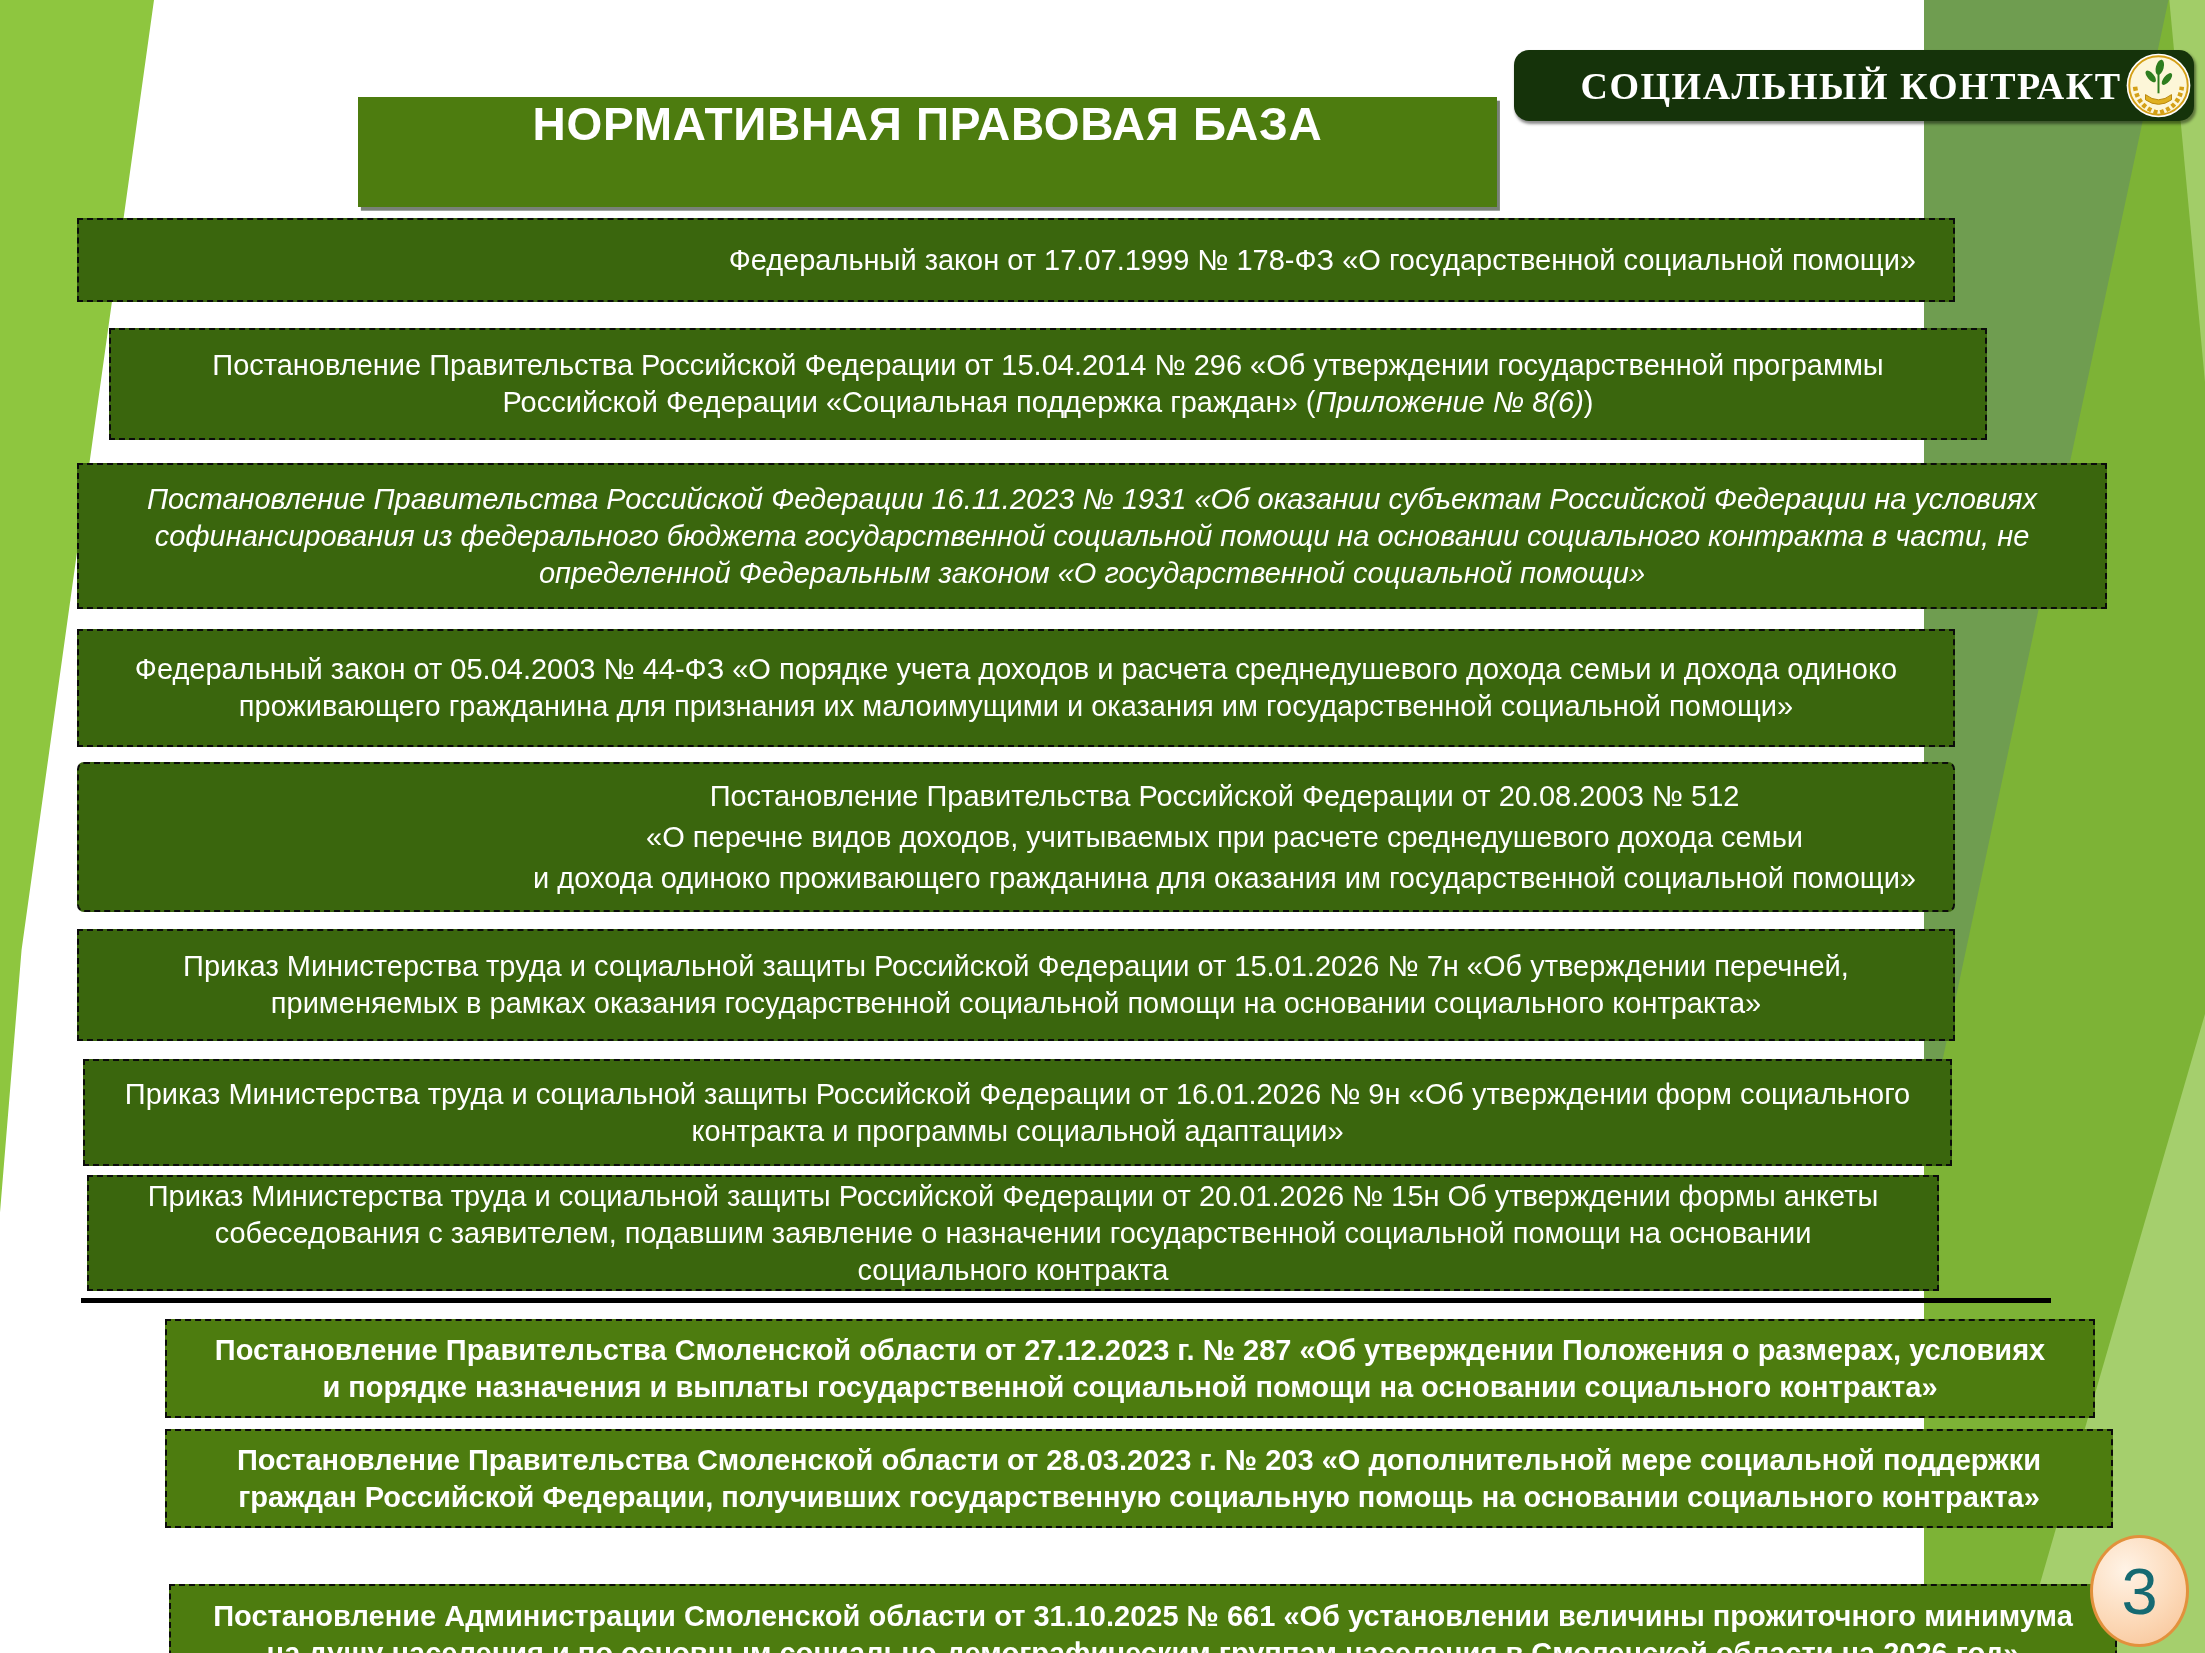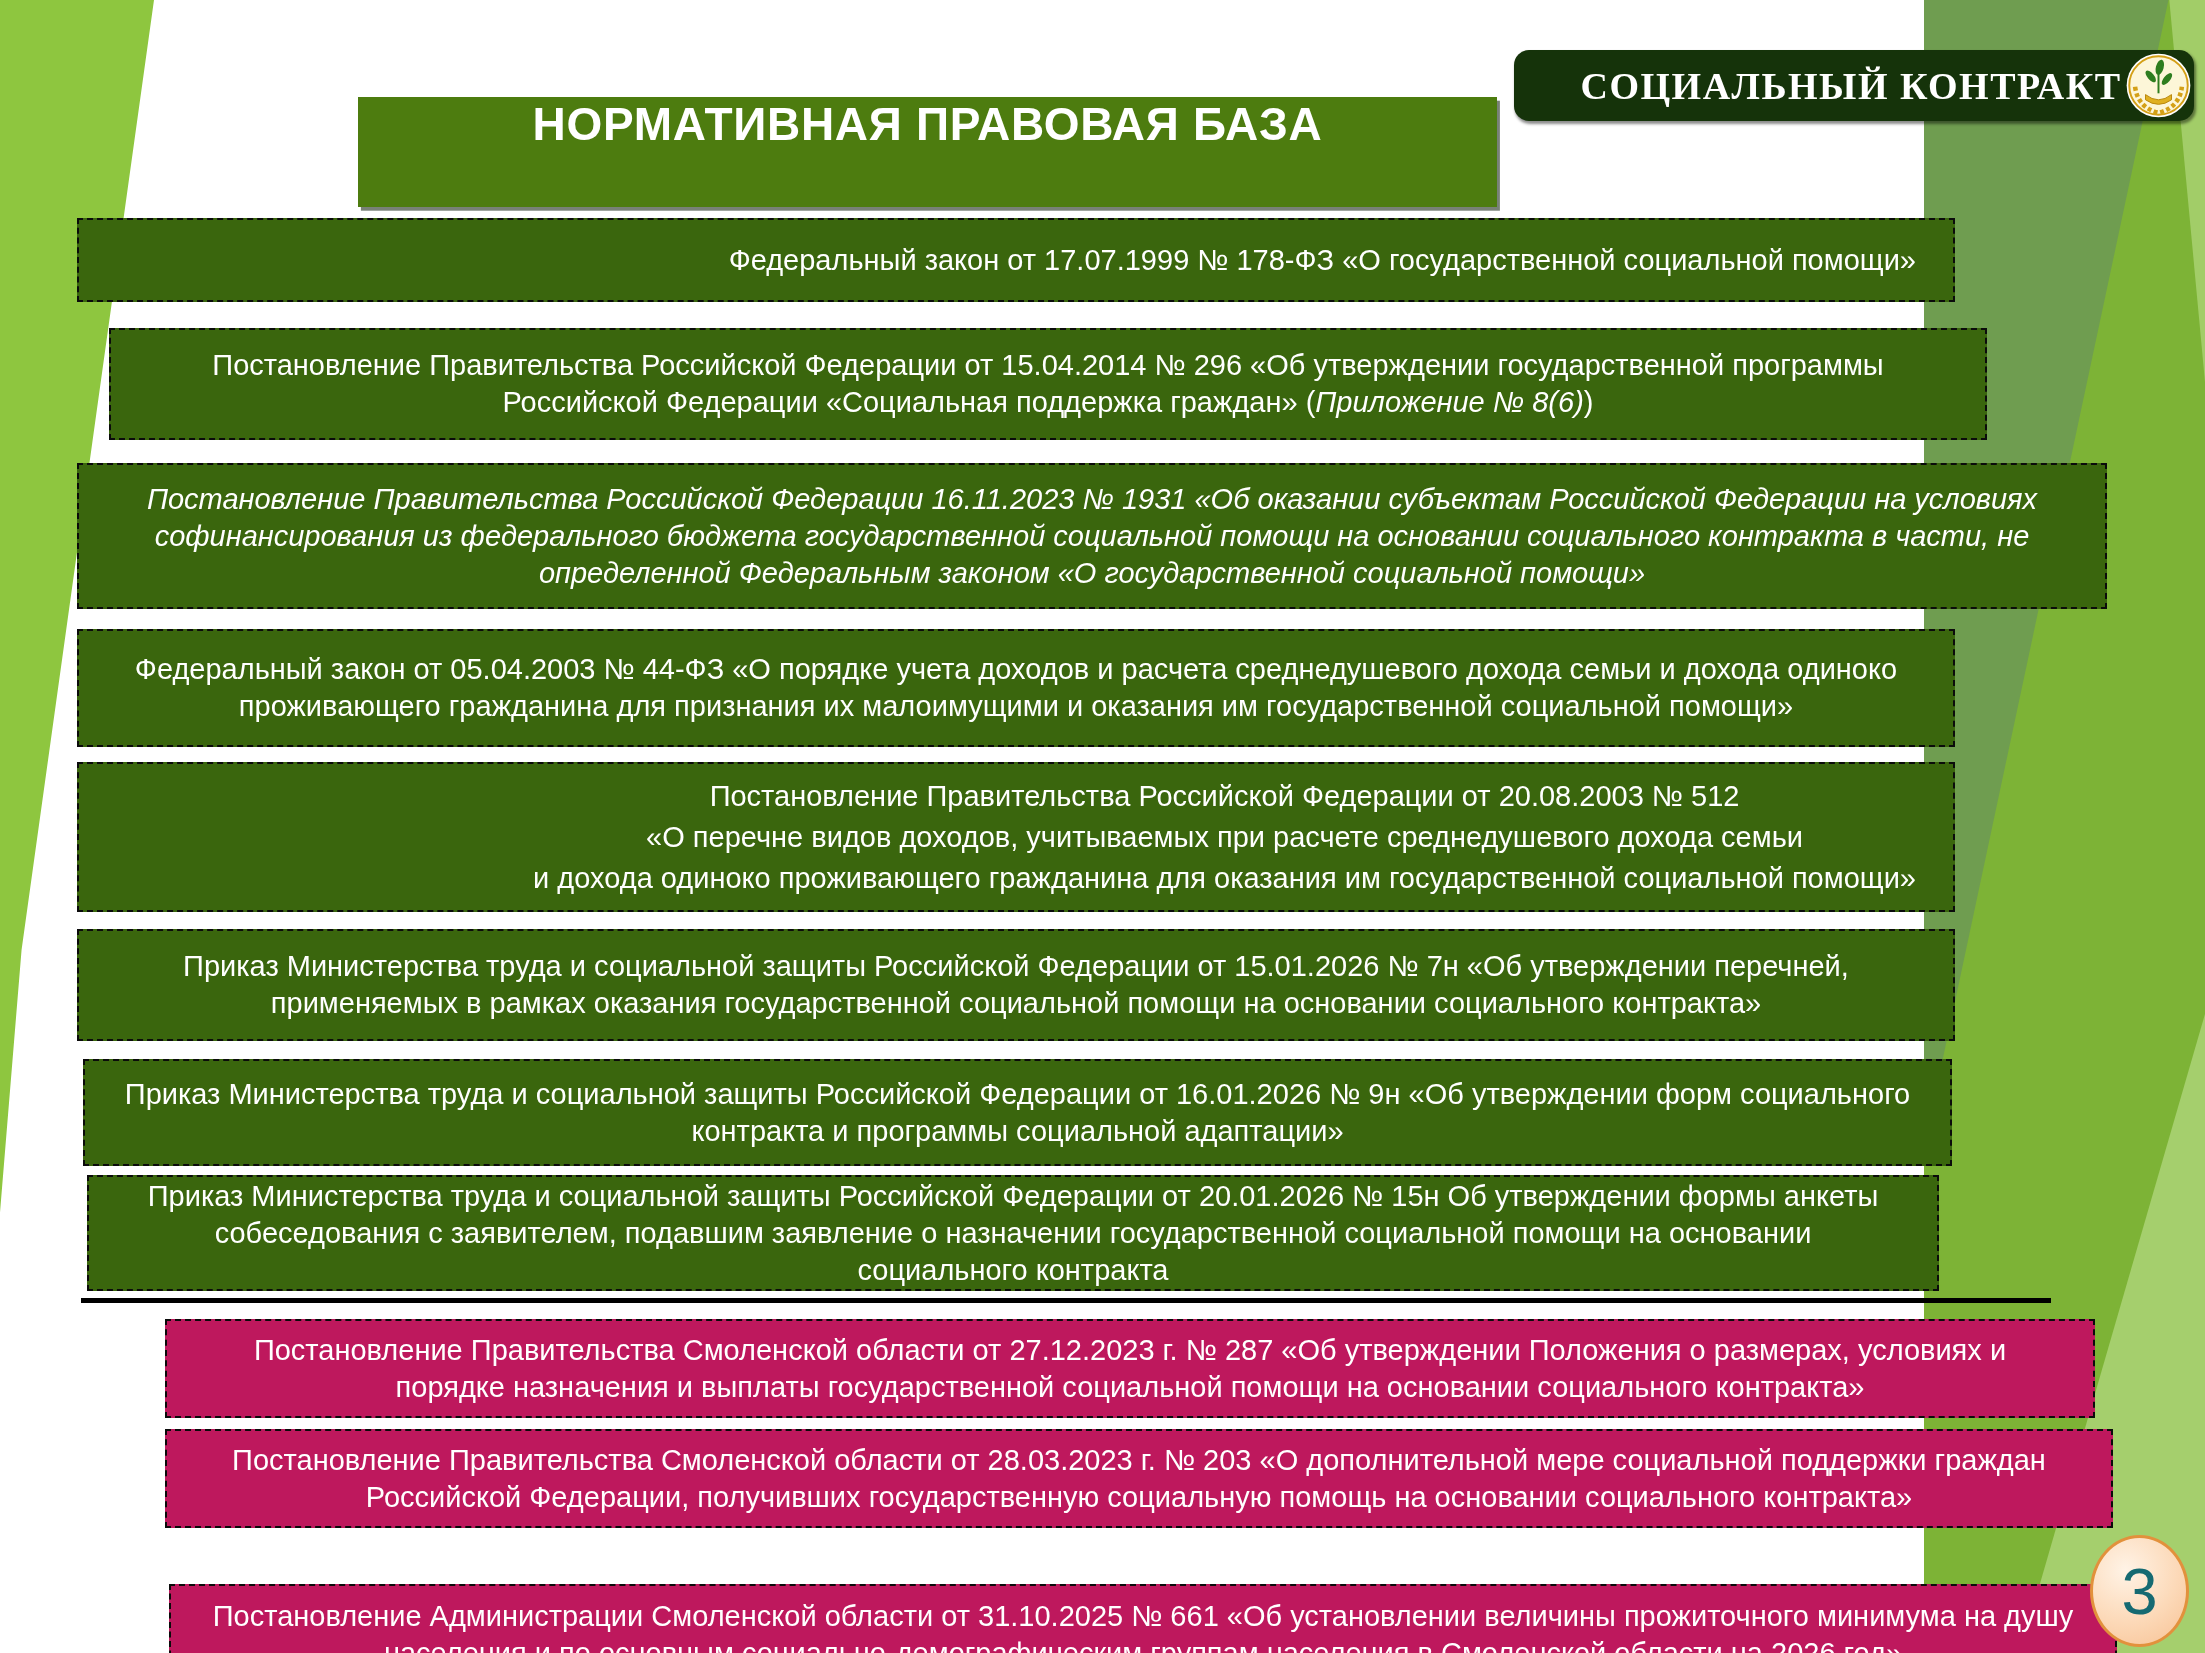--- a/index.html
+++ b/index.html
@@ -34,29 +34,29 @@
   .title-box{position:absolute;left:358px;top:97px;width:1139px;height:110px;
       background:#4d7c0f;display:flex;justify-content:center;
       box-shadow:2.9px 3.7px 0 rgba(10,25,5,.55);}
   .title-box .label{color:#ffffff;font-weight:bold;font-size:46px;letter-spacing:0.7px;white-space:nowrap;}
 
   
   .act{position:absolute;border:2.9px dashed #0b0b0b;box-sizing:border-box;
        display:flex;align-items:center;justify-content:flex-end;text-align:center;
        color:#ffffff;font-size:29px;line-height:37px;padding:2.9px 37px;}
   .act.federal{background:#3a660d;}
-  .act.regional{background:#be185d;}
+  .act.regional{background:#4d7c0f;font-weight:bold;}
   .act .em{font-style:italic;}
   .act .ln{display:block;line-height:41px;}
 
   .b1{left:77px;top:218px;width:1878px;height:84px;}
   .b2{left:77px;top:328px;width:1878px;height:112px;margin-left:32px;}
   .b3{left:77px;top:463px;width:2030px;height:146px;font-style:italic;}
   .b4{left:77px;top:629px;width:1878px;height:118px;}
-  .b5{left:77px;top:762px;width:1878px;height:150px;}
+  .b5{left:77px;top:762px;width:1878px;height:150px;border-radius:7px;}
   .b6{left:77px;top:929px;width:1878px;height:112px;}
   .b7{left:83px;top:1059px;width:1869px;height:107px;}
   .b8{left:87px;top:1175px;width:1852px;height:116px;}
 
   .separator{position:absolute;left:81px;top:1298px;width:1970px;height:5.1px;background:#000000;}
 
   .r1{left:165px;top:1319px;width:1930px;height:99px;}
   .r2{left:165px;top:1429px;width:1948px;height:99px;}
   .r3{left:169px;top:1536px;width:1948px;height:101px;margin-top:48px;}
 

